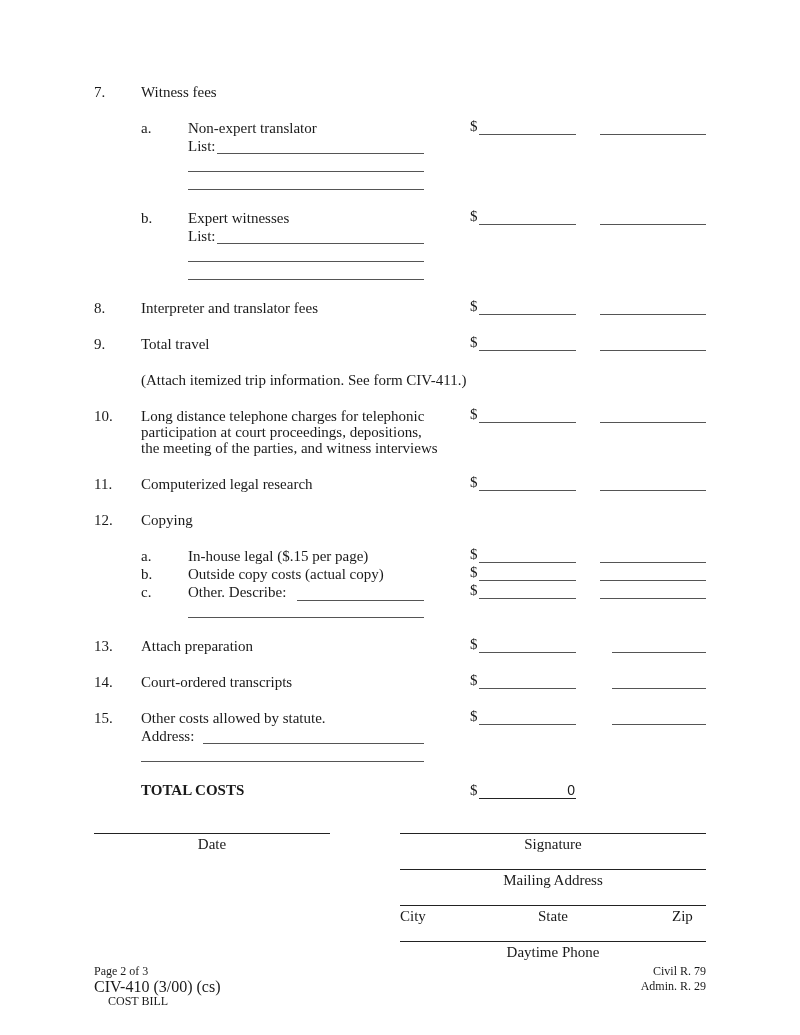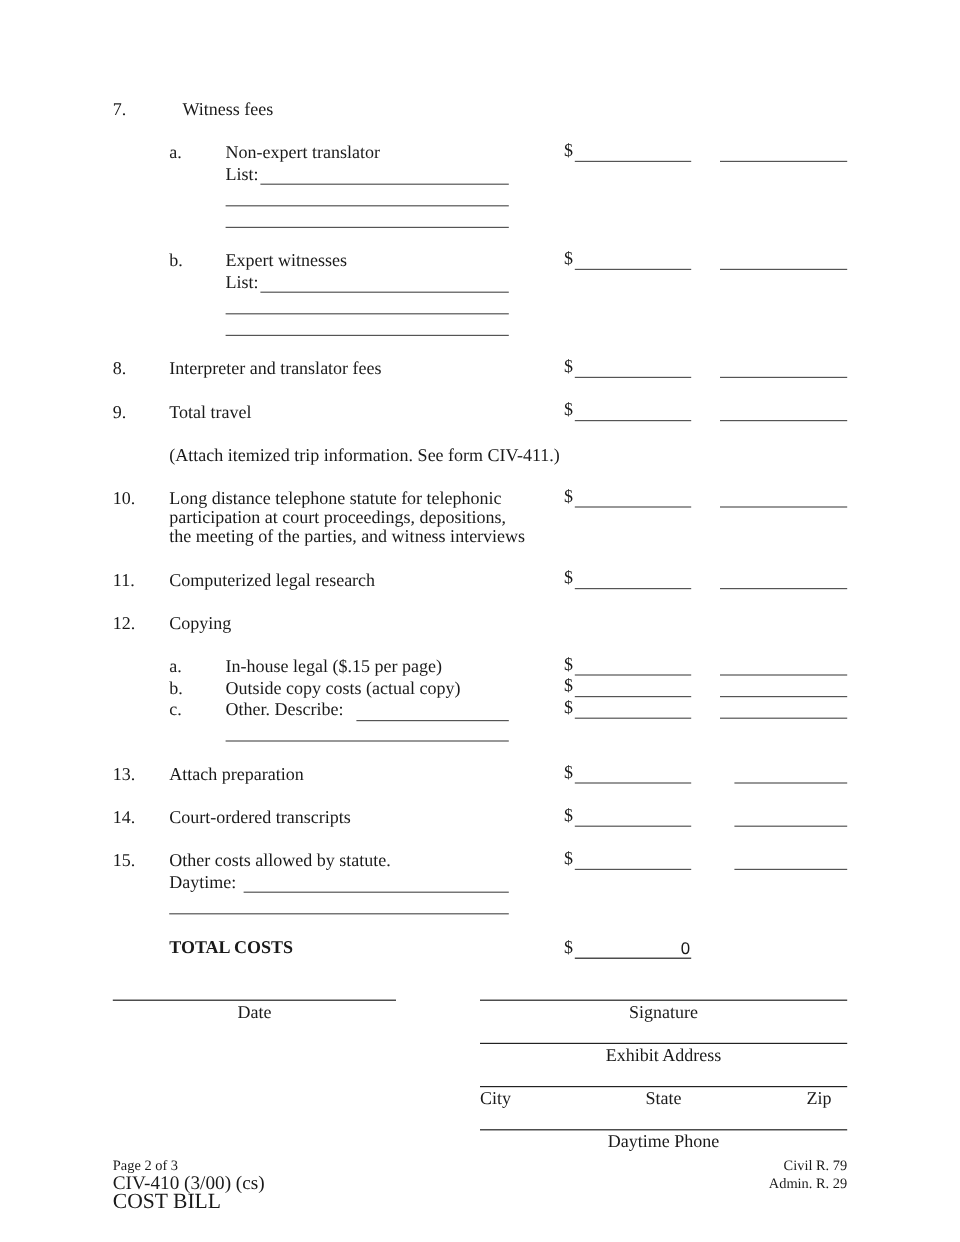--- a/index.html
+++ b/index.html
@@ -13,21 +13,21 @@
   .field .u1 { position:absolute; left:9px; width:97px; top:16px; border-top:1px solid #555; }
   .field .u2 { position:absolute; top:16px; border-top:1px solid #555; }
   .bold { font-weight:bold; }
   .sans { font-family:"Liberation Sans", "DejaVu Sans", sans-serif; }
   .center { text-align:center; }
 </style>
 </head>
 <body>
 
 <div class="t" style="left:94px;top:84px">7.</div>
-<div class="t" style="left:152px;top:84px">Witness fees</div>
+<div class="t" style="left:141px;top:84px">Witness fees</div>
 
 <div class="t" style="left:141px;top:120px">a.</div>
 <div class="t" style="left:188px;top:120px">Non-expert translator</div>
 <div class="t" style="left:188px;top:138px">List:</div>
 <div class="ln" style="left:217px;width:207px;top:153px"></div>
 <div class="ln" style="left:188px;width:236px;top:171px"></div>
 <div class="ln" style="left:188px;width:236px;top:189px"></div>
 <div class="field" style="left:470px;top:118px">
   <span class="dollar">$</span>
   <span class="u1"></span>
@@ -57,21 +57,21 @@
 <div class="t" style="left:94px;top:336px">9.</div>
 <div class="t" style="left:141px;top:336px">Total travel</div>
 <div class="field" style="left:470px;top:334px">
   <span class="dollar">$</span>
   <span class="u1"></span>
   <span class="u2" style="left:130px;width:106px"></span>
 </div>
 <div class="t" style="left:141px;top:372px">(Attach itemized trip information. See form CIV-411.)</div>
 
 <div class="t" style="left:94px;top:408px">10.</div>
-<div class="t" style="left:141px;top:408px">Long distance telephone statute for telephonic</div>
+<div class="t" style="left:141px;top:408px">Long distance telephone charges for telephonic</div>
 <div class="t" style="left:141px;top:424px">participation at court proceedings, depositions,</div>
 <div class="t" style="left:141px;top:440px">the meeting of the parties, and witness interviews</div>
 <div class="field" style="left:470px;top:406px">
   <span class="dollar">$</span>
   <span class="u1"></span>
   <span class="u2" style="left:130px;width:106px"></span>
 </div>
 
 <div class="t" style="left:94px;top:476px">11.</div>
 <div class="t" style="left:141px;top:476px">Computerized legal research</div>
@@ -121,21 +121,21 @@
 <div class="t" style="left:94px;top:674px">14.</div>
 <div class="t" style="left:141px;top:674px">Court-ordered transcripts</div>
 <div class="field" style="left:470px;top:672px">
   <span class="dollar">$</span>
   <span class="u1"></span>
   <span class="u2" style="left:142px;width:94px"></span>
 </div>
 
 <div class="t" style="left:94px;top:710px">15.</div>
 <div class="t" style="left:141px;top:710px">Other costs allowed by statute.</div>
-<div class="t" style="left:141px;top:728px">Daytime:</div>
+<div class="t" style="left:141px;top:728px">Address:</div>
 <div class="ln" style="left:203px;width:221px;top:743px"></div>
 <div class="ln" style="left:141px;width:283px;top:761px"></div>
 <div class="field" style="left:470px;top:708px">
   <span class="dollar">$</span>
   <span class="u1"></span>
   <span class="u2" style="left:142px;width:94px"></span>
 </div>
 
 <div class="t bold" style="left:141px;top:782px">TOTAL COSTS</div>
 <div class="field" style="left:470px;top:782px;width:107px">
@@ -144,27 +144,27 @@
   <span class="sans" style="position:absolute;right:2px;top:1px;font-size:14px;line-height:15px">0</span>
 </div>
 
 <div class="ln dark" style="left:94px;width:236px;top:833px"></div>
 <div class="t center" style="left:94px;width:236px;top:836px">Date</div>
 
 <div class="ln dark" style="left:400px;width:306px;top:833px"></div>
 <div class="t center" style="left:400px;width:306px;top:836px">Signature</div>
 
 <div class="ln dark" style="left:400px;width:306px;top:869px"></div>
-<div class="t center" style="left:400px;width:306px;top:872px">Exhibit Address</div>
+<div class="t center" style="left:400px;width:306px;top:872px">Mailing Address</div>
 
 <div class="ln dark" style="left:400px;width:306px;top:905px"></div>
 <div class="t" style="left:400px;top:908px">City</div>
 <div class="t center" style="left:400px;width:306px;top:908px">State</div>
 <div class="t" style="left:672px;top:908px">Zip</div>
 
 <div class="ln dark" style="left:400px;width:306px;top:941px"></div>
 <div class="t center" style="left:400px;width:306px;top:944px">Daytime Phone</div>
 
 <div class="t" style="left:94px;top:964px;font-size:12px;line-height:15px">Page 2 of 3</div>
 <div class="t" style="left:94px;top:979px;font-size:16px;line-height:15px">CIV-410 (3/00) (cs)</div>
-<div class="t" style="left:94px;top:994px;font-size:18px;line-height:15px">COST BILL</div>
+<div class="t" style="left:108px;top:994px;font-size:12px;line-height:15px">COST BILL</div>
 <div class="t" style="right:94px;top:964px;font-size:12px;line-height:15px;text-align:right">Civil R. 79</div>
 <div class="t" style="right:94px;top:979px;font-size:12px;line-height:15px;text-align:right">Admin. R. 29</div>
 
 </body></html>

